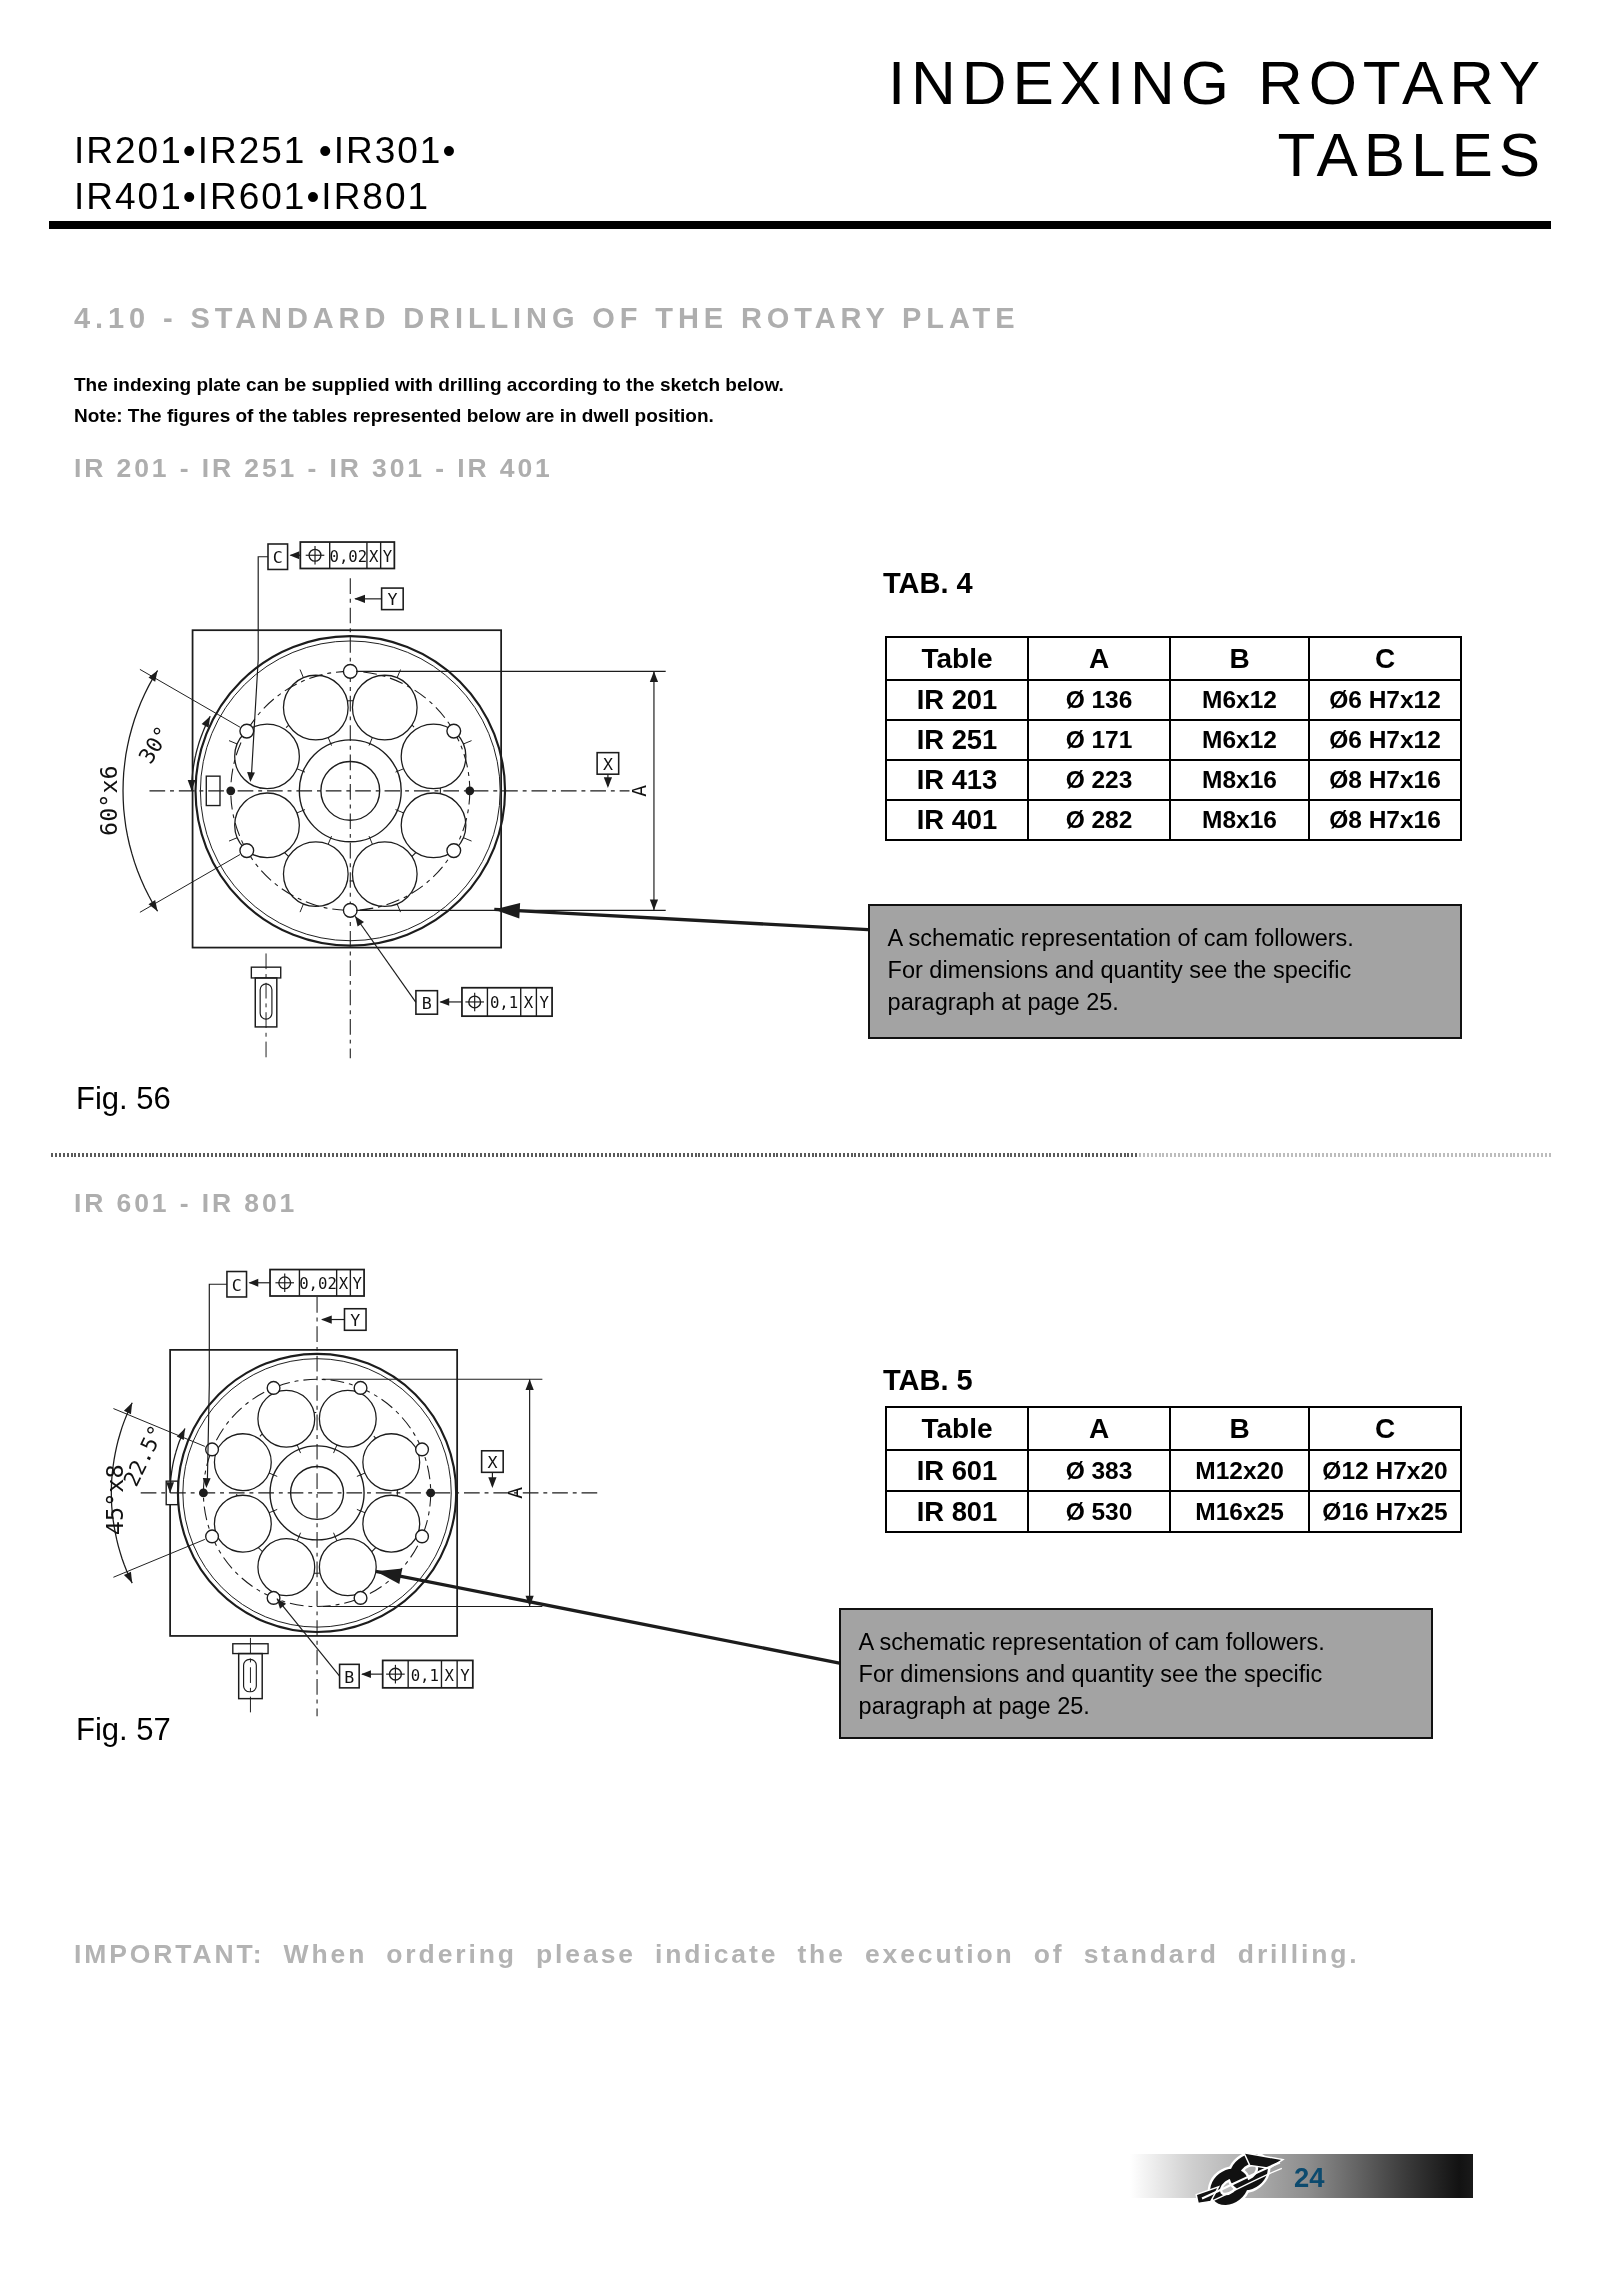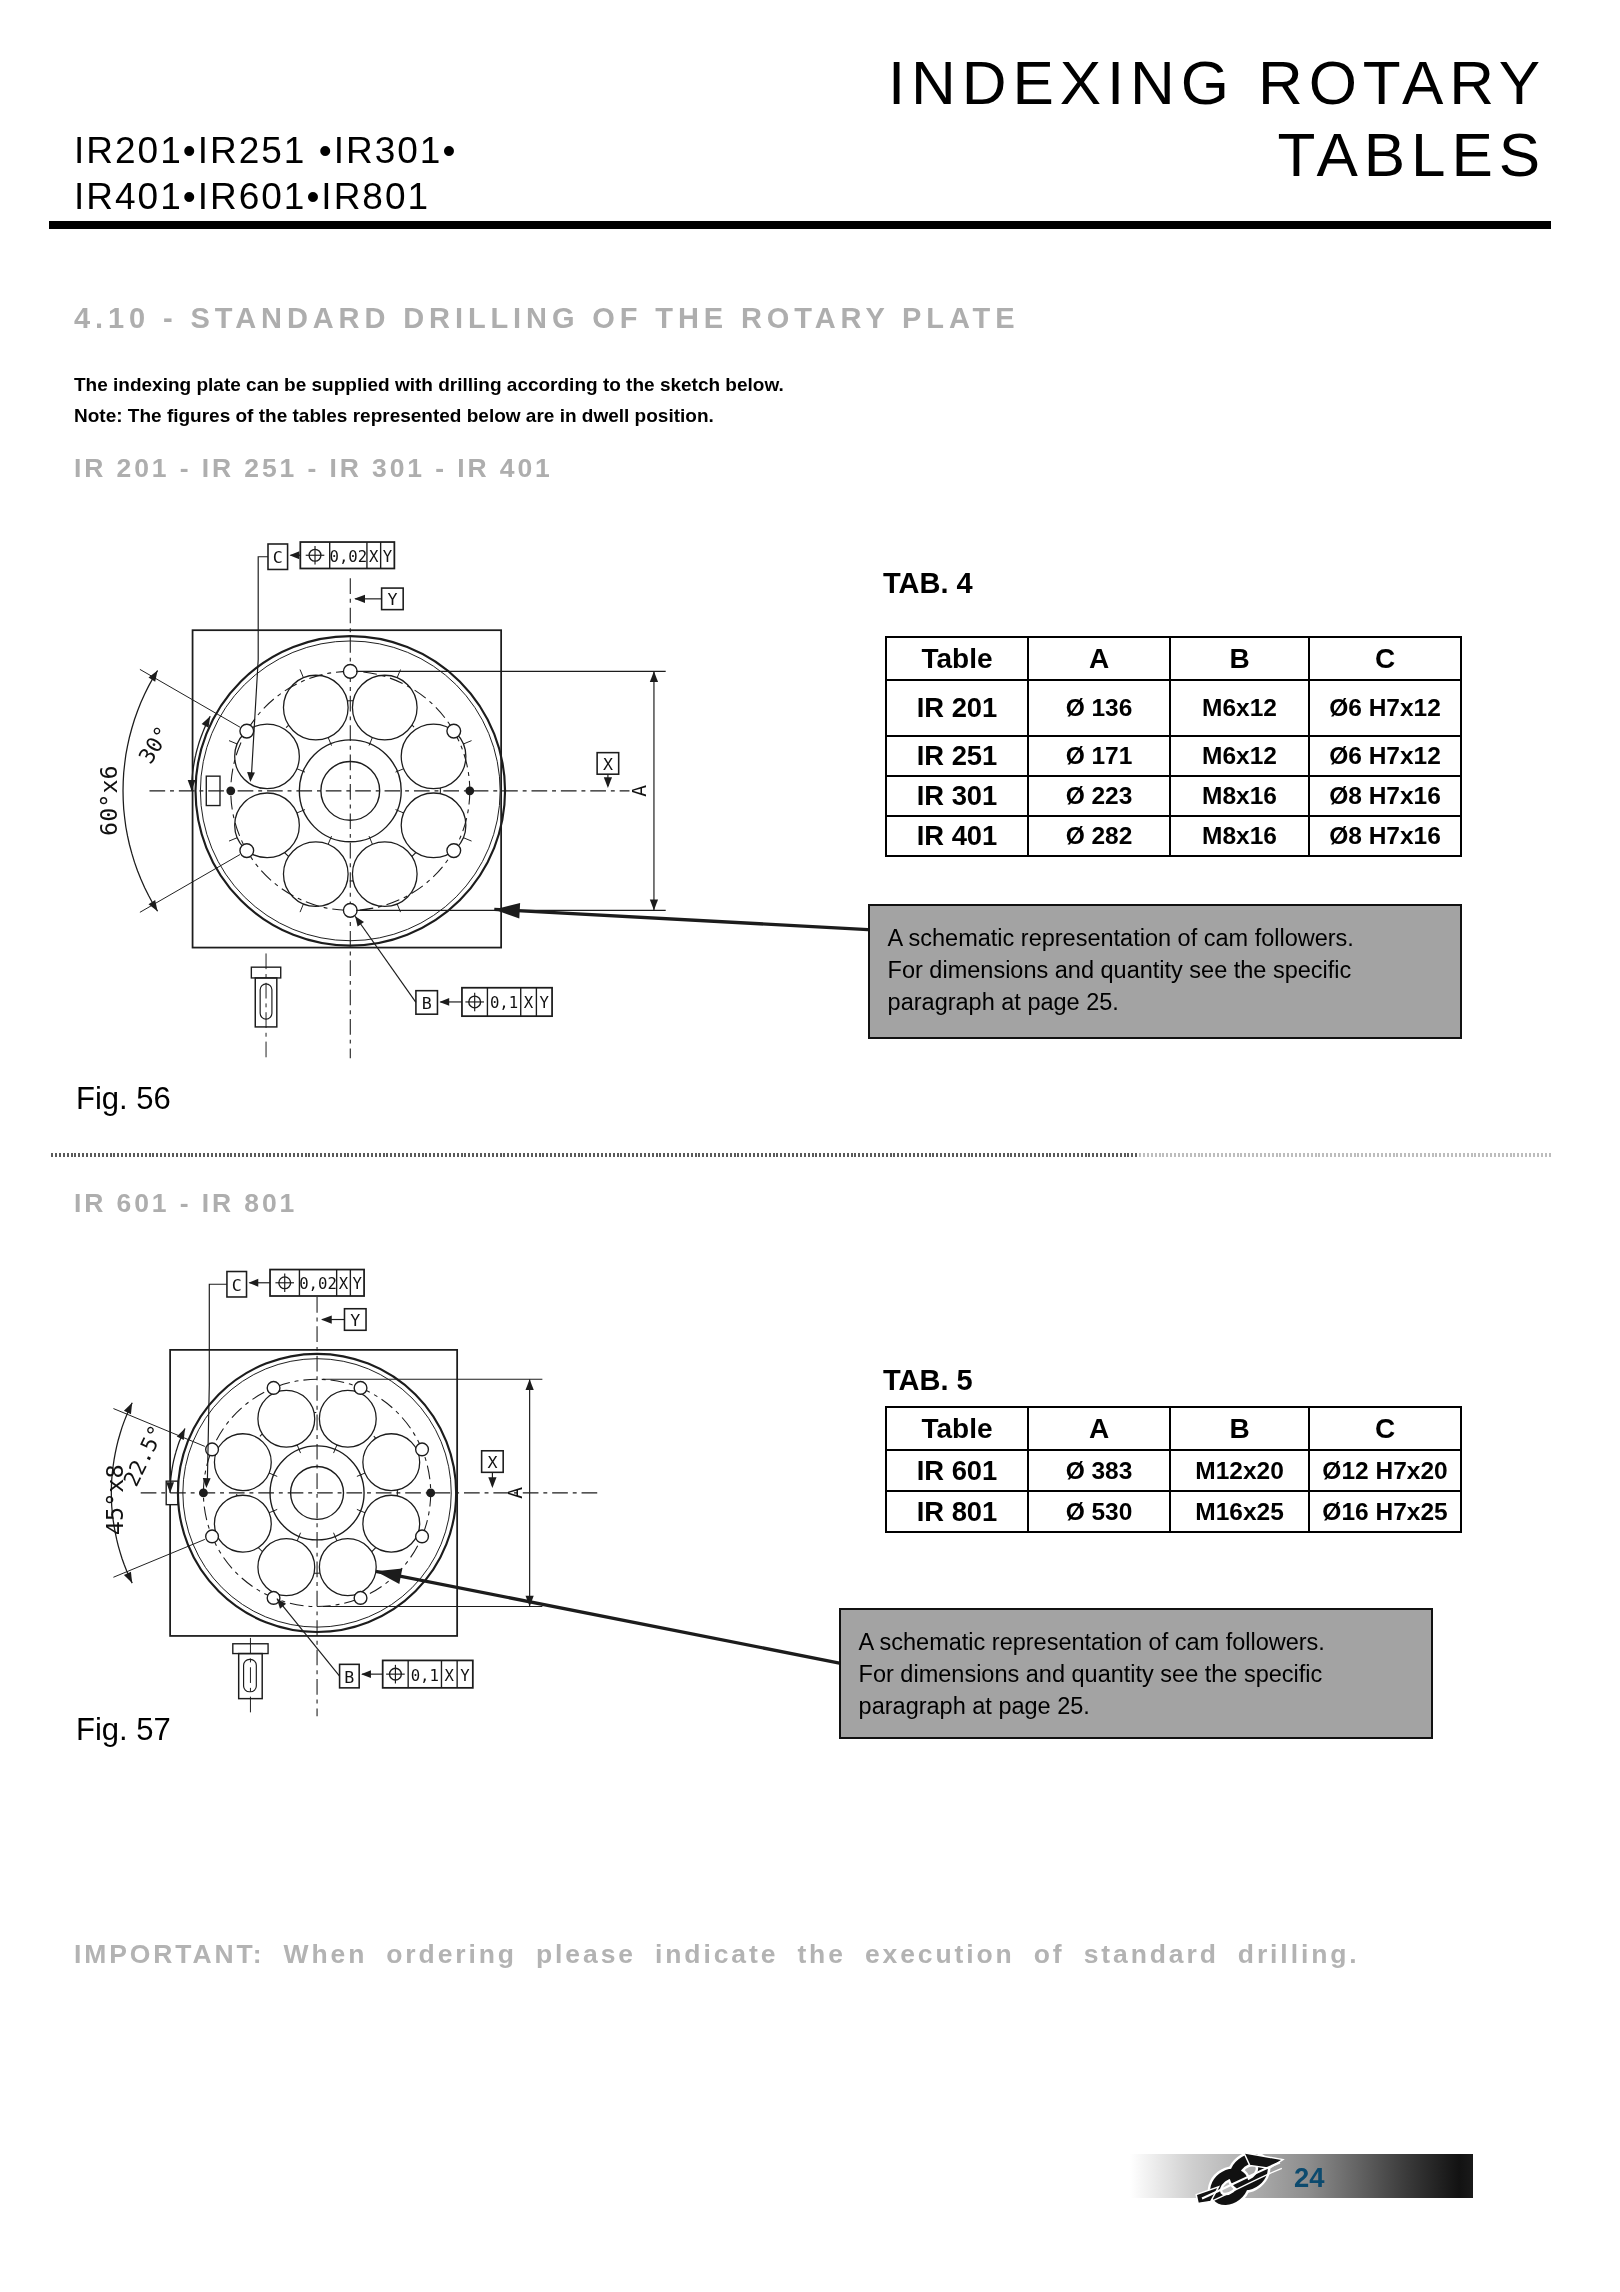--- a/index.html
+++ b/index.html
@@ -156,34 +156,34 @@
       <col style="width:139px">
       <col style="width:152px">
     </colgroup>
   <tbody>
       <tr style="height:43px">
     <th>Table</th>
     <th>A</th>
     <th>B</th>
     <th>C</th>
   </tr>
-  <tr style="height:56px">
+  <tr style="height:40px">
     <td class="lbl">IR 201</td>
     <td class="val">Ø 136</td>
     <td class="val">M6x12</td>
     <td class="val">Ø6 H7x12</td>
   </tr>
   <tr style="height:40px">
     <td class="lbl">IR 251</td>
     <td class="val">Ø 171</td>
     <td class="val">M6x12</td>
     <td class="val">Ø6 H7x12</td>
   </tr>
   <tr style="height:40px">
-    <td class="lbl">IR 301</td>
+    <td class="lbl">IR 413</td>
     <td class="val">Ø 223</td>
     <td class="val">M8x16</td>
     <td class="val">Ø8 H7x16</td>
   </tr>
   <tr style="height:40px">
     <td class="lbl">IR 401</td>
     <td class="val">Ø 282</td>
     <td class="val">M8x16</td>
     <td class="val">Ø8 H7x16</td>
   </tr>

